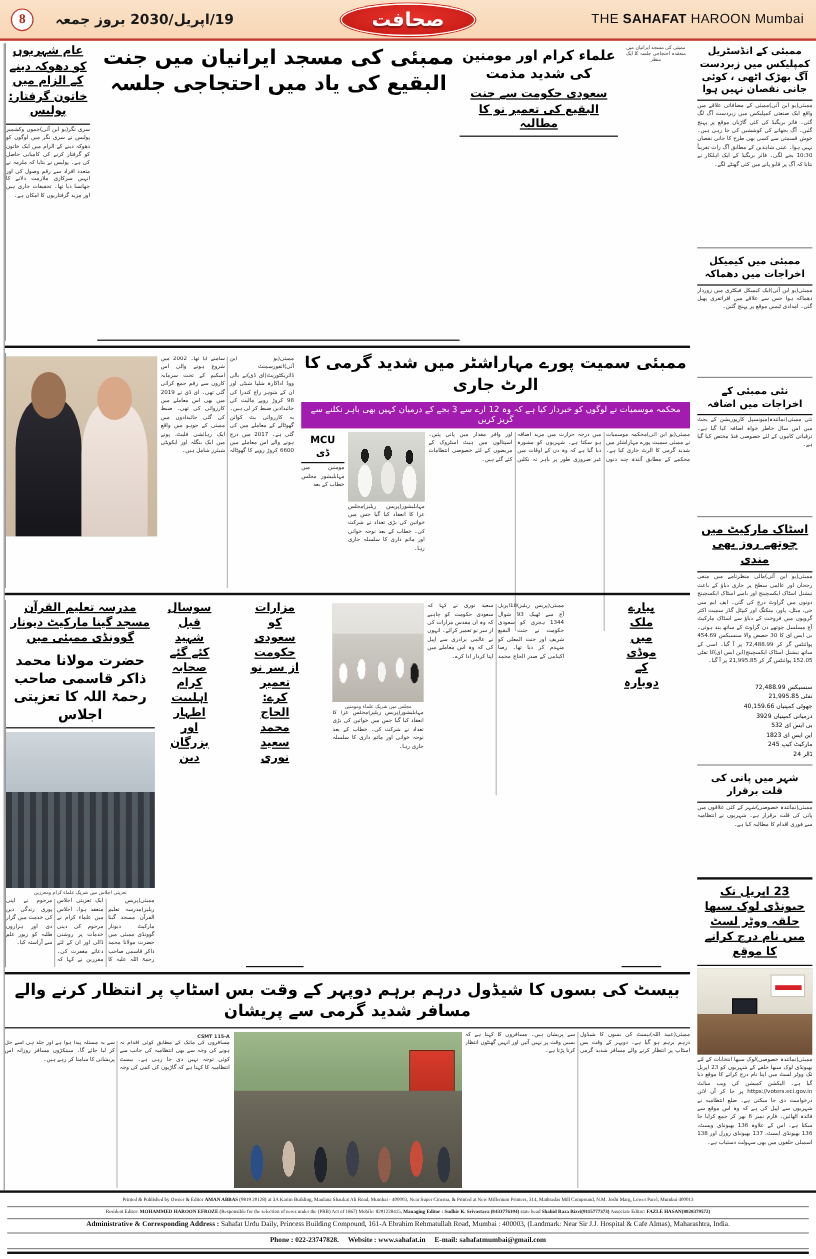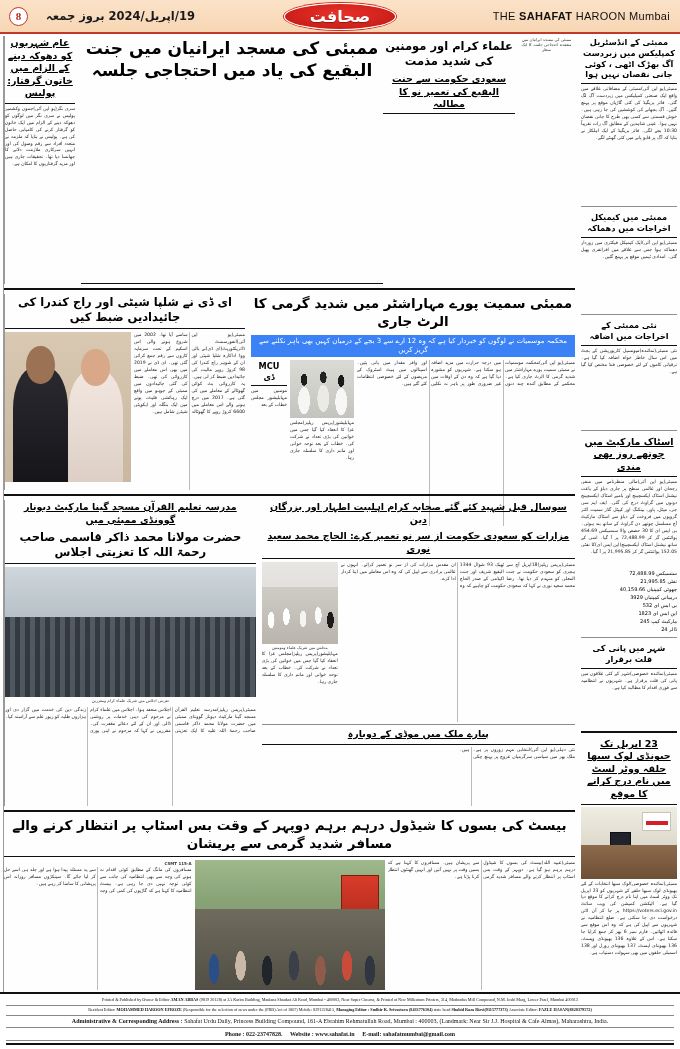--- a/index.html
+++ b/index.html
@@ -82,21 +82,21 @@
     border-bottom: 1.4px solid #111;
     padding: 1px 2px 3px 2px;
   }
   .hl-xl { font-size: 17px; }
   .hl-lg { font-size: 13.5px; }
   .hl-md { font-size: 11.5px; }
   .hl-sm { font-size: 9.5px; text-decoration: underline; }
   .hl-xs { font-size: 8.2px; }
 
   .subbar {
-    background: #3b82f6; color: #fff;
+    background: #a21caf; color: #fff;
     direction: rtl; text-align: center;
     font-size: 7px; padding: 2px 3px; line-height: 1.3;
     font-family: "DejaVu Sans", sans-serif;
     margin-top: 1px;
   }
 
   .body-txt {
     direction: rtl; text-align: justify;
     font-size: 4.6px; line-height: 1.52; color: #1a1a1a;
     font-family: "DejaVu Sans", sans-serif;
@@ -285,21 +285,21 @@
   .hairline { border-top:1px solid #8d8d8d; margin:2px 0; }
   .thick { border-top:2px solid #111; margin:2px 0; }
 </style>
 </head>
 <body>
 
 <div class="page">
 
   <div class="masthead">
     <div class="pageno">8</div>
-    <div class="mast-date urdu">19/اپریل/2024 بروز جمعہ</div>
+    <div class="mast-date urdu">19/اپریل/2030 بروز جمعہ</div>
     <div class="mast-logo">
       <span>صحافت</span>
     </div>
     <div class="mast-right">
       <span>THE </span><b>SAHAFAT</b><span> HAROON Mumbai</span>
     </div>
   </div>
 
   <div class="body-grid">
 
@@ -448,37 +448,36 @@
               <div class="body-txt" style="height:108px; padding-top:2px;">مہابلیشور(پریس ریلیز)مجلس عزا کا انعقاد کیا گیا جس میں خواتین کی بڑی تعداد نے شرکت کی۔ خطاب کے بعد نوحہ خوانی اور ماتم داری کا سلسلہ جاری رہا۔</div>
             </div>
             <div style="width:36px;">
               <div class="hl hl-xs" style="border-bottom:1px solid #111;">MCU ڈی</div>
               <div class="body-txt" style="height:126px; padding-top:2px;">مومنین میں مہابلیشور مجلس خطاب کے بعد</div>
             </div>
           </div>
         </div>
 
         <div class="vrule" style="flex:1; padding-right:3px; display:flex; flex-direction:column;">
-          <div class="hl hl-md">ای ڈی نے شلپا شیٹی اور راج کندرا کی جائیدادیں ضبط کیں</div>
           <div style="display:flex; flex-direction:row-reverse; gap:3px; margin-top:3px; flex:1;">
             <div class="body-txt cols2" style="flex:1;">ممبئی(یو این آئی)انفورسمنٹ ڈائریکٹوریٹ(ای ڈی)نے بالی ووڈ اداکارہ شلپا شیٹی اور ان کے شوہر راج کندرا کی 98 کروڑ روپے مالیت کی جائیدادیں ضبط کر لی ہیں۔ یہ کارروائی بٹ کوائن گھوٹالے کے معاملے میں کی گئی ہے۔ 2017 میں درج ہونے والے اس معاملے میں 6600 کروڑ روپے کا گھوٹالہ سامنے آیا تھا۔ 2002 میں شروع ہونے والی اس اسکیم کے تحت سرمایہ کاروں سے رقم جمع کرائی گئی تھی۔ ای ڈی نے 2019 میں بھی اس معاملے میں کارروائی کی تھی۔ ضبط کی گئی جائیدادوں میں ممبئی کے جوہو میں واقع ایک رہائشی فلیٹ، پونے میں ایک بنگلہ اور ایکویٹی شیئرز شامل ہیں۔</div>
             <div class="photo ph-couple" style="width:126px; height:150px;">
               <div class="sky"></div>
               <div class="man"></div>
               <div class="woman"></div>
             </div>
           </div>
         </div>
       </div>
 
       <div class="thick"></div>
 
       <div style="display:flex; flex-direction:row-reverse; gap:3px; height:306px;">
 
-        <div style="flex:1.25; display:flex; flex-direction:column;">
+        <div style="flex:1.25; display:flex; flex-direction:row;gap:24px;">
           <div class="hl hl-sm" style="border-bottom:none;">سوسال قبل شہید کئے گئے صحابہ کرام اہلبیت اطہار اور بزرگان دین</div>
           <div class="hl hl-sm">مزارات کو سعودی حکومت از سر نو تعمیر کرے: الحاج محمد سعید نوری</div>
           <div style="display:flex; flex-direction:row-reverse; gap:3px; margin-top:3px;">
             <div class="body-txt cols2" style="flex:1; height:160px;">ممبئی(پریس ریلیز)18اپریل آج سے ٹھیک 93 شوال 1344 ہجری کو سعودی حکومت نے جنت البقیع شریف اور جنت المعلی کو منہدم کر دیا تھا۔ رضا اکیڈمی کے صدر الحاج محمد سعید نوری نے کہا کہ سعودی حکومت کو چاہیے کہ وہ ان مقدس مزارات کی از سر نو تعمیر کرائے۔ انہوں نے عالمی برادری سے اپیل کی کہ وہ اس معاملے میں اپنا کردار ادا کرے۔</div>
             <div style="width:76px;">
               <div class="photo ph-majlis" style="height:82px;">
                 <div class="sky"></div>
                 <div class="row"></div>
               </div>
               <div class="cap">مجلس میں شریک علماء ومومنین</div>

